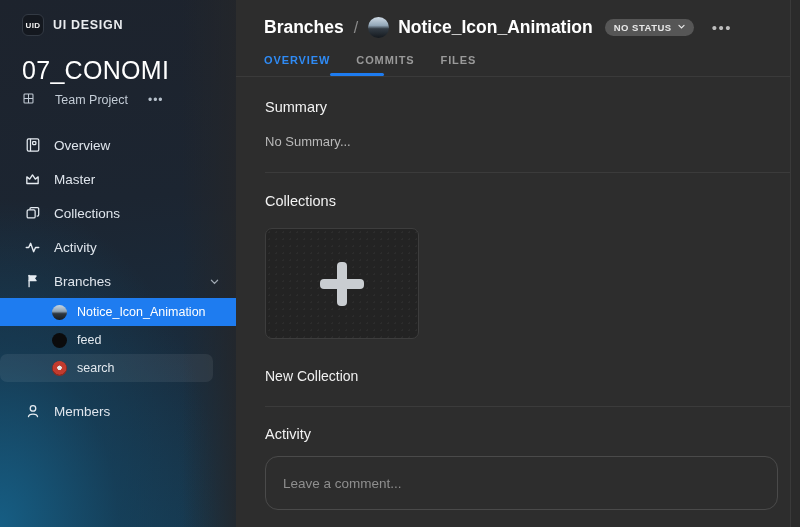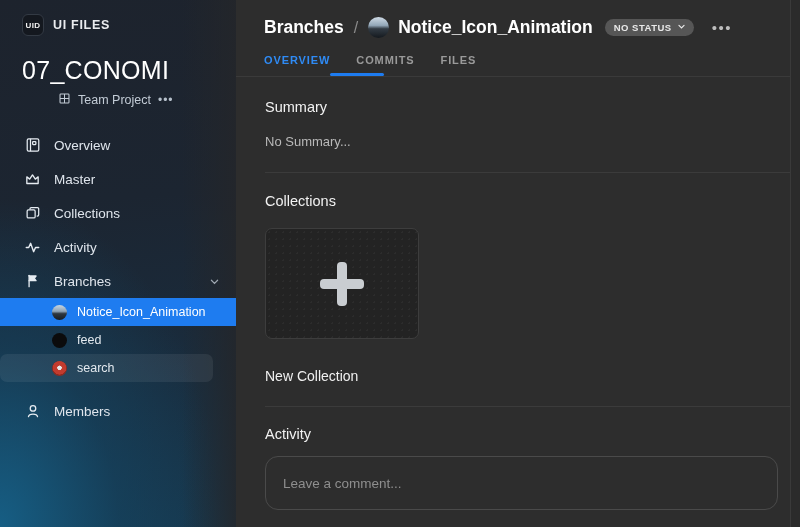--- a/index.html
+++ b/index.html
@@ -38,21 +38,21 @@
     border:1px solid #333a44;
     display:flex;align-items:center;justify-content:center;
     font-size:8px;font-weight:bold;letter-spacing:.4px;color:#f2f2f2;
   }
   .brand-name{ font-size:12.5px; font-weight:bold; letter-spacing:.7px; color:#eaecef; }
 
   .proj-title{
     padding:20px 0 0 22px;
     font-size:25px; font-weight:normal; letter-spacing:.3px; color:#ffffff;
   }
-  .proj-meta{ display:flex; align-items:center; gap:7px; padding:7px 0 0 22px; color:#c3ccd6; font-size:12.5px;margin-left:36px; }
+  .proj-meta{ display:flex; align-items:center; gap:20px; padding:7px 0 0 22px; color:#c3ccd6; font-size:12.5px; }
   .proj-meta .dots{ letter-spacing:1px; font-size:12px; color:#b6c0cb; }
 
   .nav{ margin-top:20px; }
   .nav-item{
     display:flex; align-items:center; gap:13px;
     height:34px; padding-left:24px; padding-right:16px;
     color:#dfe5ec; font-size:13.5px; cursor:pointer;
     position:relative;
   }
   .nav-item .ico{ width:17px;height:17px;display:flex;align-items:center;justify-content:center;flex:0 0 17px; }
@@ -145,21 +145,21 @@
 </head>
 <body>
 
 <div class="app">
 
   <aside class="sidebar">
     <div class="sb-inner">
 
       <div class="brand">
         <div class="uid-logo">UID</div>
-        <div class="brand-name">UI FILES</div>
+        <div class="brand-name">UI DESIGN</div>
       </div>
 
       <div class="proj-title">07_CONOMI</div>
 
       <div class="proj-meta">
         <span>
           <svg width="13" height="13" viewBox="0 0 16 16" fill="none" stroke="#c3ccd6" stroke-width="1.3">
             <rect x="2.5" y="2.5" width="11" height="11" rx="1"></rect>
             <line x1="8" y1="2.5" x2="8" y2="13.5"></line>
             <line x1="2.5" y1="8" x2="13.5" y2="8"></line>

